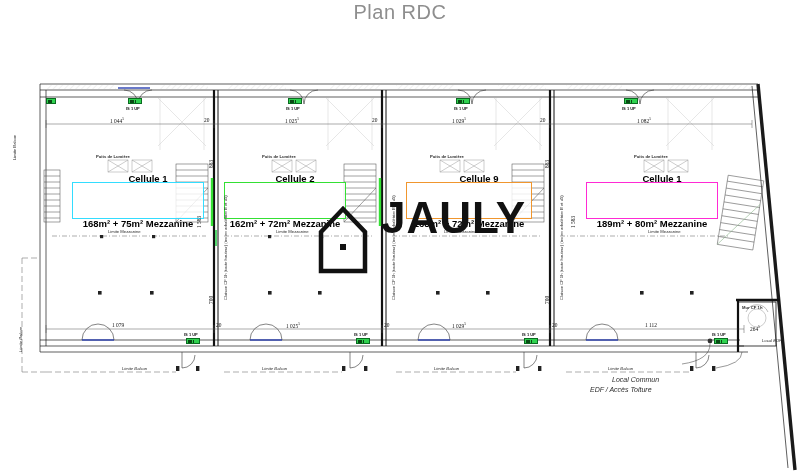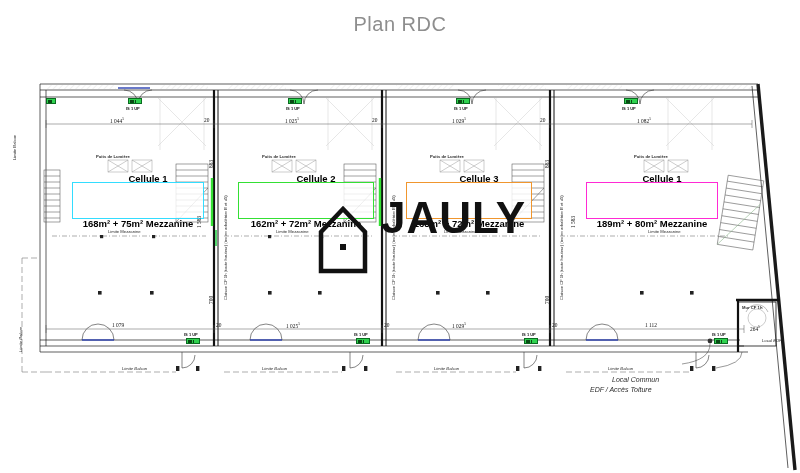--- a/index.html
+++ b/index.html
@@ -1,38 +1,38 @@
 <!DOCTYPE html>
 <html><head>
 <meta charset="utf-8">
 <style>
   html,body{margin:0;padding:0;background:#ffffff;}
   body{width:800px;height:473px;overflow:hidden;
        font-family:"Liberation Sans", sans-serif;position:relative;}
 
   
   #plan-title{
-    position:absolute;left:0;top:13px;width:800px;text-align:center;
+    position:absolute;left:0;top:1px;width:800px;text-align:center;
     font-size:20px;color:#8e8e8e;letter-spacing:.5px;font-weight:400;
   }
 
   
   #drawing{position:absolute;left:0;top:0;width:800px;height:473px;}
   #drawing svg{display:block;}
 
   
   .cellule{
     position:absolute;background:rgba(255,255,255,.82);
     display:flex;flex-direction:column;align-items:center;justify-content:center;
     box-sizing:border-box;
   }
   .cellule .c-name{font-size:9.5px;font-weight:bold;color:#000;line-height:13px;margin-left:20px;}
   .cellule .c-area{font-size:9.5px;font-weight:bold;color:#000;line-height:13px;white-space:nowrap;margin-top:32px;}
   #cellule-1{left:72px;top:182px;width:132px;height:37px;border:1.6px solid #33ddff;}
-  #cellule-2{left:238px;top:182px;width:136px;height:37px;border:1.6px solid #34e034;}
+  #cellule-2{left:224px;top:182px;width:122px;height:37px;border:1.6px solid #34e034;}
   #cellule-3{left:406px;top:182px;width:126px;height:37px;border:1.6px solid #f0962e;}
   #cellule-4{left:586px;top:182px;width:132px;height:37px;border:1.6px solid #ff2ad4;}
 
   
   .ann{position:absolute;font-size:4.2px;color:#2b2b2b;white-space:nowrap;
        font-family:"Liberation Sans", sans-serif;}
   .ann.it{font-style:italic;}
   .ann.b{font-weight:bold;}
   .dim{position:absolute;font-size:5.4px;color:#111;white-space:nowrap;
        font-family:"Liberation Serif", serif;}
@@ -347,21 +347,21 @@
 
 <div class="cellule" id="cellule-1" style="border-color: rgb(51, 221, 255);">
   <div class="c-name">Cellule 1</div>
   <div class="c-area">168m² + 75m² Mezzanine</div>
 </div>
 <div class="cellule" id="cellule-2" style="border-color: rgb(52, 224, 52);">
   <div class="c-name">Cellule 2</div>
   <div class="c-area">162m² + 72m² Mezzanine</div>
 </div>
 <div class="cellule" id="cellule-3" style="border-color: rgb(240, 150, 46);">
-  <div class="c-name">Cellule 3</div>
+  <div class="c-name">Cellule 9</div>
   <div class="c-area">168m² + 72m² Mezzanine</div>
 </div>
 <div class="cellule" id="cellule-4" style="border-color: rgb(255, 42, 212);">
   <div class="c-name">Cellule 1</div>
   <div class="c-area">189m² + 80m² Mezzanine</div>
 </div>
 
 <div class="dim" style="left:110px;top:117px;"><span>1 044</span><sup>5</sup></div>
 <div class="dim" style="left:204px;top:117px;"><span>20</span></div>
 <div class="dim" style="left:285px;top:117px;"><span>1 025</span><sup>5</sup></div>

